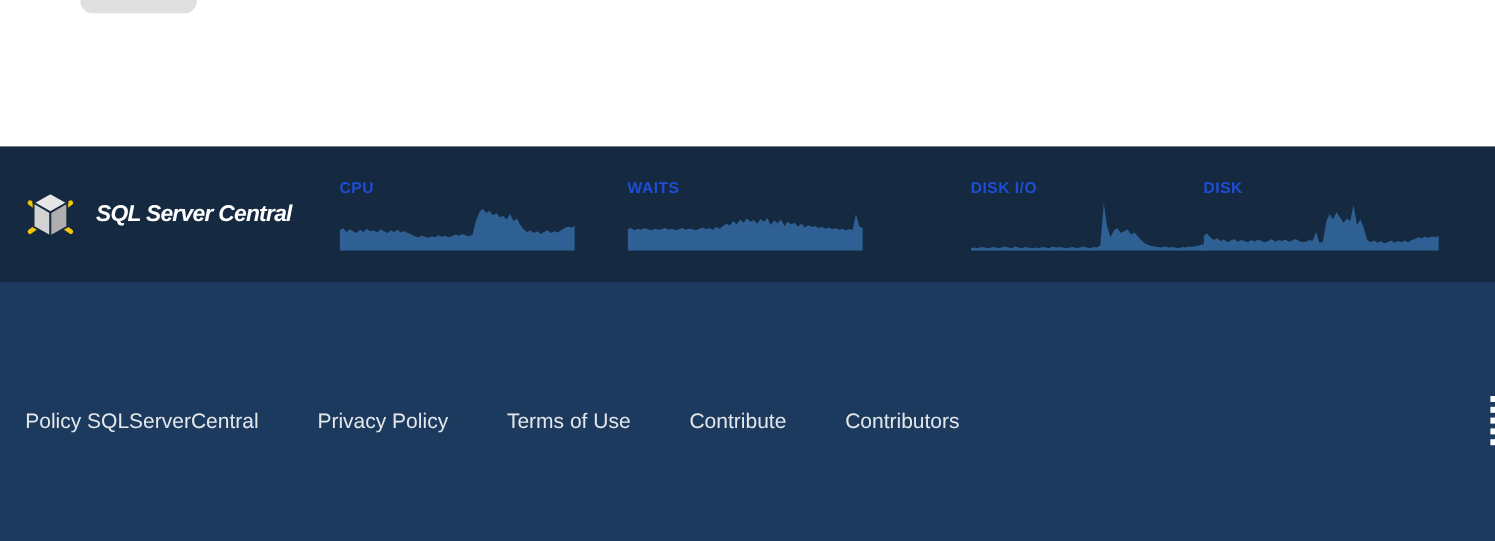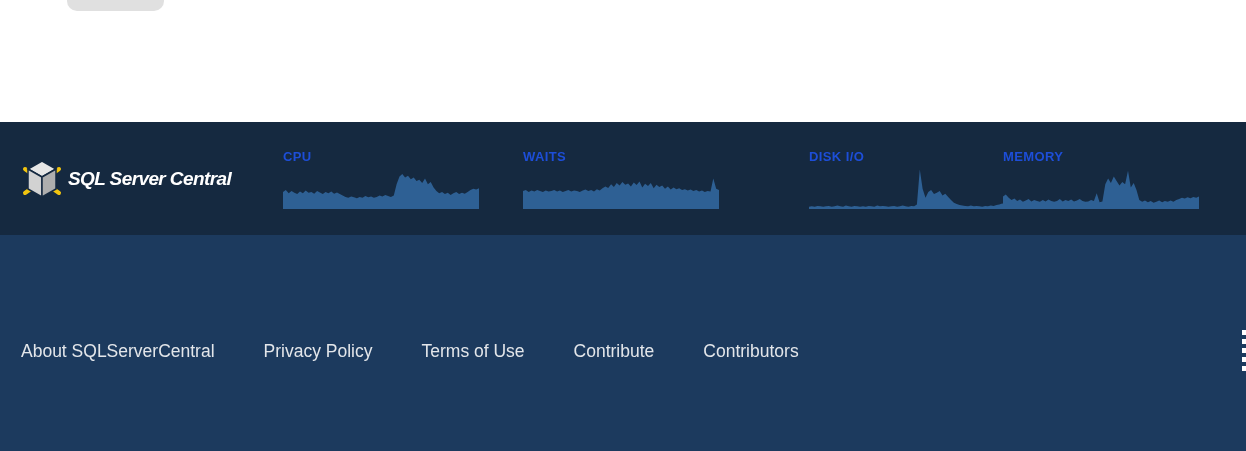--- a/index.html
+++ b/index.html
@@ -7,21 +7,21 @@
     position:relative;width:1246px;height:451px;background:#ffffff;
     overflow:hidden;font-family:"Liberation Sans",sans-serif;
   }
   .top-button{
     position:absolute;left:67px;top:-10px;width:97px;height:21px;
     background:#e0e0e0;border-radius:10px;
   }
   .band-dark{position:absolute;left:0;top:122px;width:1246px;height:113px;background:#152940;}
   .band-light{position:absolute;left:0;top:235px;width:1246px;height:216px;background:#1c3a5e;}
 
-  .logo{position:absolute;left:21px;top:157px;display:flex;align-items:center;gap:5px;}
+  .logo{position:absolute;left:21px;top:157px;display:flex;align-items:center;gap:17px;}
   .logo-cube{display:block;}
   .logo-text{
     color:#ffffff;font-style:italic;font-weight:bold;font-size:19px;
     letter-spacing:-0.6px;white-space:nowrap;
   }
 
   .monitor{position:absolute;top:150px;width:196px;}
   .monitor-label{
     color:#1d4ed8;font-weight:bold;font-size:13px;letter-spacing:.4px;
     line-height:14px;white-space:nowrap;
@@ -79,28 +79,28 @@
   </div>
 
   <div class="monitor m2">
     <div class="monitor-label">DISK I/O</div>
     <svg class="spark" viewBox="0 0 196 45" preserveAspectRatio="none">
         <path d="M0,45 L0.0,42.8 L2.8,42.3 L5.7,42.8 L8.5,41.9 L11.4,42.3 L14.2,42.8 L17.0,42.3 L19.9,41.9 L22.7,42.8 L25.6,42.3 L28.4,41.4 L31.2,42.3 L34.1,42.8 L36.9,41.4 L39.8,42.3 L42.6,42.8 L45.4,41.9 L48.3,42.3 L51.1,42.8 L54.0,42.3 L56.8,42.8 L59.7,41.9 L62.5,42.3 L65.3,42.8 L68.2,41.4 L71.0,42.3 L73.9,41.9 L76.7,42.3 L79.5,42.8 L82.4,42.3 L85.2,41.9 L88.1,42.8 L90.9,42.3 L93.7,41.4 L96.6,42.3 L99.4,42.8 L102.3,41.9 L105.1,42.3 L107.9,40.5 L110.8,5.4 L113.6,24.8 L116.5,33.8 L119.3,27.9 L122.1,26.1 L125.0,30.1 L127.8,28.8 L130.7,27.0 L133.5,31.5 L136.3,29.7 L139.2,32.9 L142.0,36.0 L144.9,38.7 L147.7,40.0 L150.6,41.0 L153.4,41.4 L156.2,41.9 L159.1,42.3 L161.9,41.4 L164.8,42.3 L167.6,41.9 L170.4,42.3 L173.3,42.8 L176.1,41.9 L179.0,42.3 L181.8,41.4 L184.6,41.9 L187.5,41.0 L190.3,40.5 L193.2,39.6 L196.0,40.0 L196,45 Z" fill="#2e6094"></path>
       </svg>
   </div>
 
   <div class="monitor m3">
-    <div class="monitor-label">MEMORY</div>
+    <div class="monitor-label">DISK</div>
     <svg class="spark" viewBox="0 0 196 45" preserveAspectRatio="none">
         <path d="M0,45 L0.0,32.4 L2.8,30.6 L5.7,33.8 L8.5,36.0 L11.4,34.6 L14.2,36.9 L17.0,35.5 L19.9,37.8 L22.7,36.5 L25.6,35.1 L28.4,37.4 L31.2,36.0 L34.1,36.9 L36.9,37.8 L39.8,36.0 L42.6,37.4 L45.4,35.5 L48.3,36.9 L51.1,37.8 L54.0,36.9 L56.8,35.1 L59.7,37.4 L62.5,36.0 L65.3,36.9 L68.2,35.5 L71.0,37.4 L73.9,36.5 L76.7,35.1 L79.5,36.9 L82.4,37.8 L85.2,37.4 L88.1,36.0 L90.9,36.9 L93.7,29.3 L96.6,38.3 L99.4,37.4 L102.3,20.2 L105.1,14.4 L107.9,18.9 L110.8,12.6 L113.6,17.1 L116.5,21.6 L119.3,18.0 L122.1,20.2 L125.0,6.8 L127.8,23.4 L130.7,18.9 L133.5,26.1 L136.3,36.0 L139.2,37.8 L142.0,36.5 L144.9,38.3 L147.7,36.9 L150.6,38.7 L153.4,37.8 L156.2,36.5 L159.1,38.3 L161.9,36.9 L164.8,37.8 L167.6,36.5 L170.4,37.8 L173.3,36.0 L176.1,35.1 L179.0,33.8 L181.8,34.6 L184.6,33.3 L187.5,34.2 L190.3,32.9 L193.2,33.8 L196.0,32.4 L196,45 Z" fill="#2e6094"></path>
       </svg>
   </div>
 
   <nav class="footer-links">
-    <a class="footer-link">About SQLServerCentral</a>
+    <a class="footer-link">Policy SQLServerCentral</a>
     <a class="footer-link">Privacy Policy</a>
     <a class="footer-link">Terms of Use</a>
     <a class="footer-link">Contribute</a>
     <a class="footer-link">Contributors</a>
   </nav>
 
   <div class="feedback-tab">
     <div class="feedback-dash"></div>
     <div class="feedback-dash"></div>
     <div class="feedback-dash"></div>

